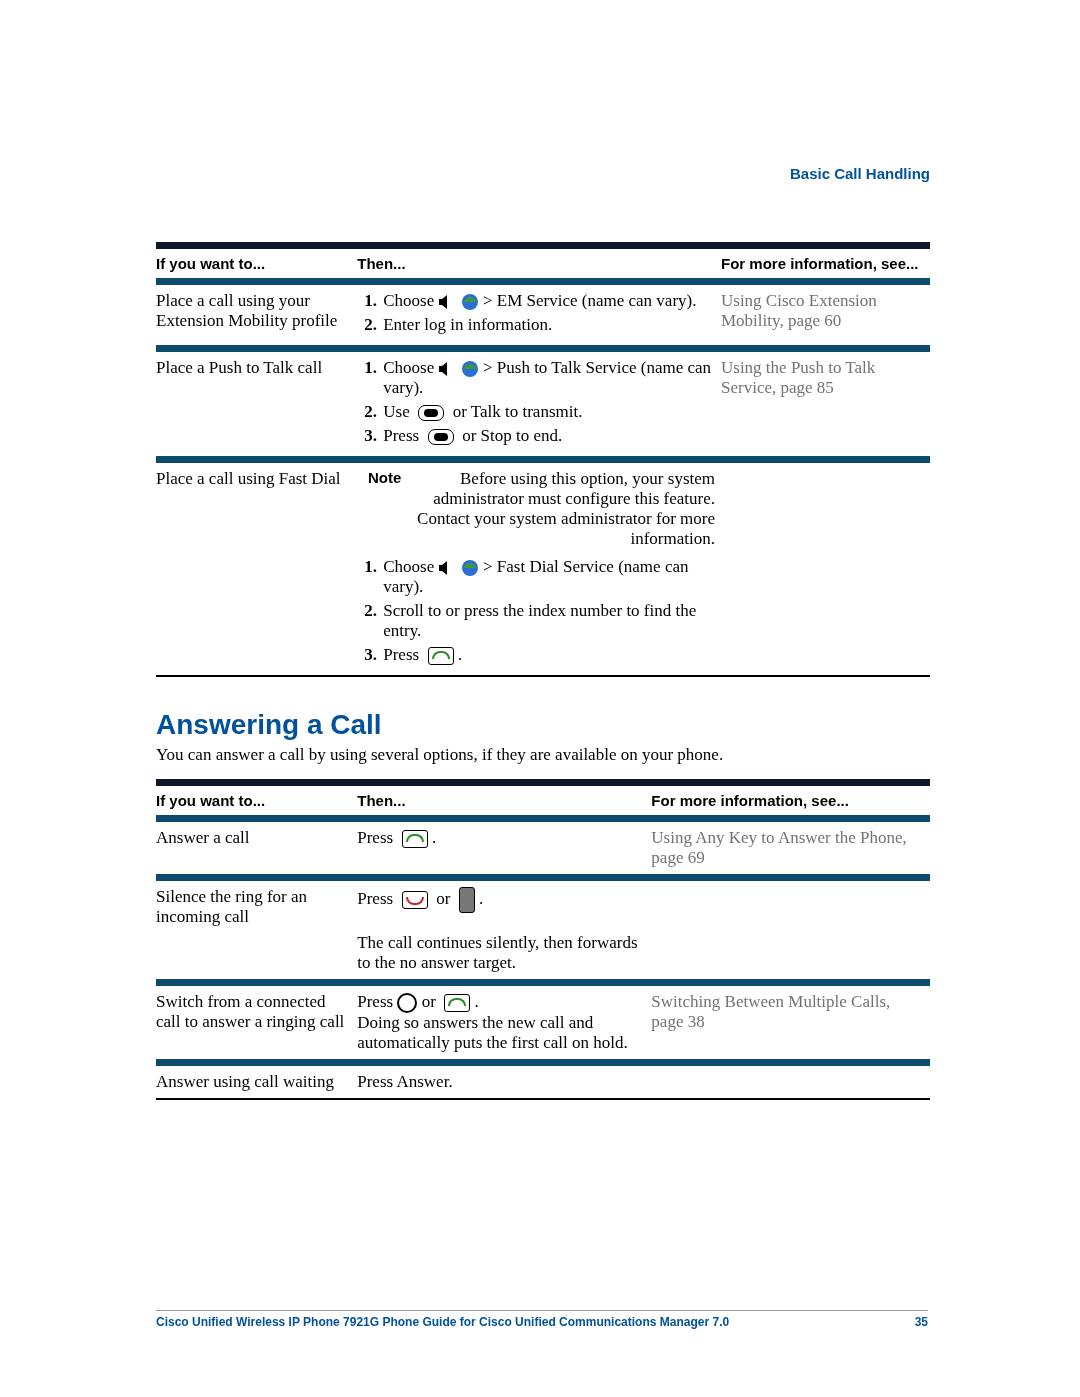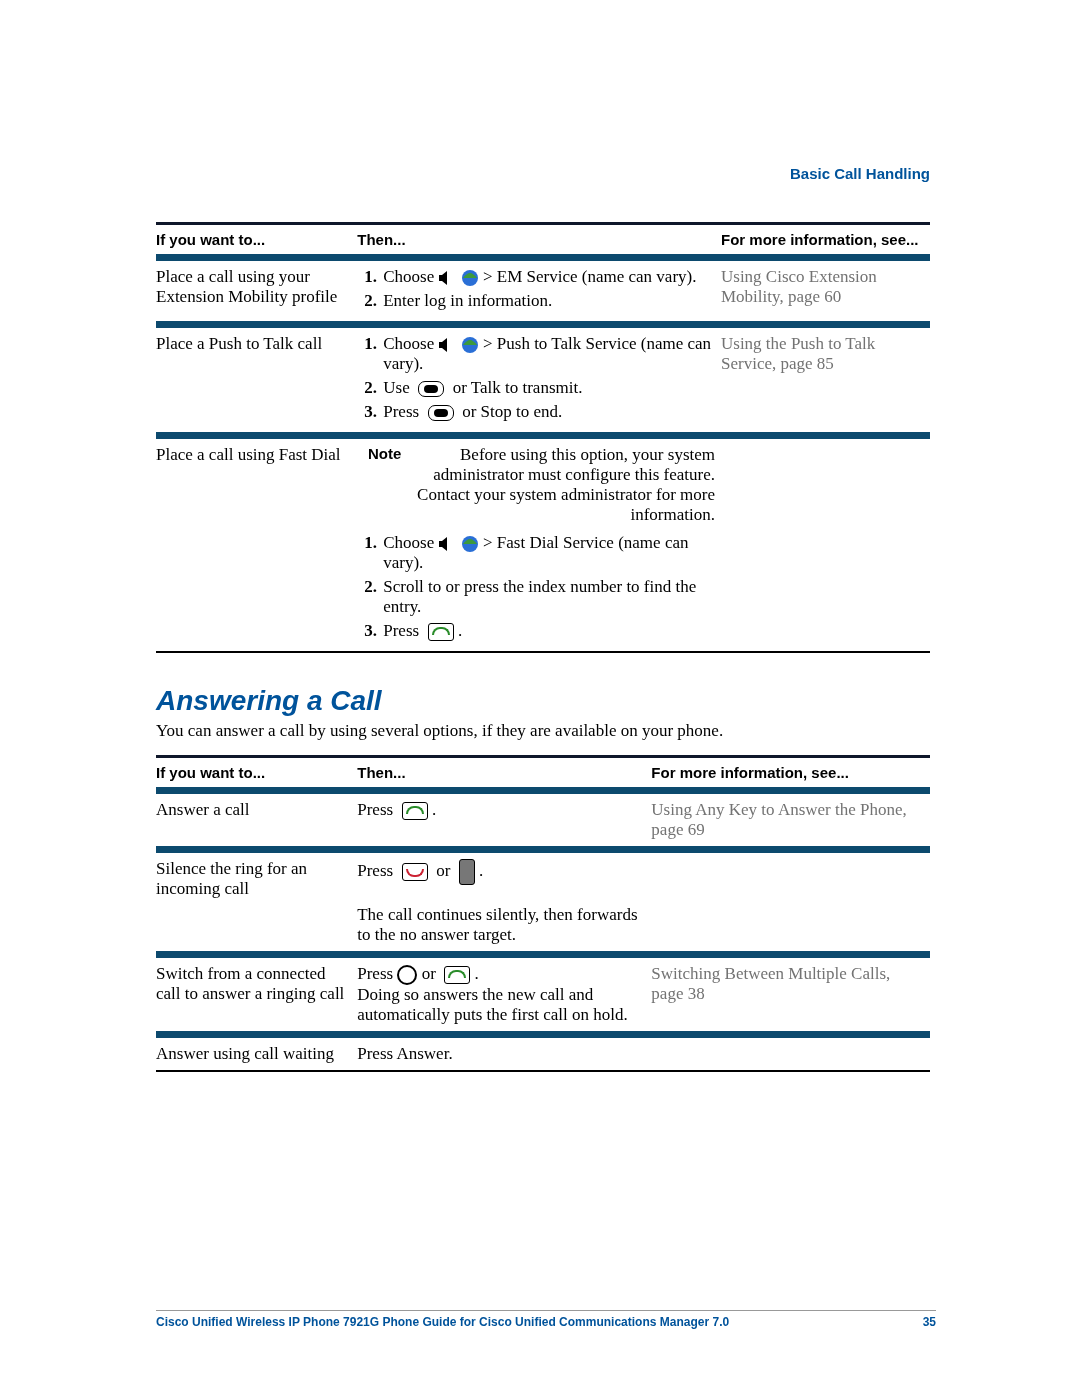--- a/index.html
+++ b/index.html
@@ -15,34 +15,34 @@
     position: relative;
     box-sizing: border-box;
     padding: 165px 150px 0 156px;
   }
   .chapter-header {
     text-align: right;
     font-family: Arial, Helvetica, sans-serif;
     font-weight: bold;
     font-size: 15px;
     color: #00539b;
-    margin-bottom: 40px;
+    margin-bottom: 60px;
   }
   table.main {
     width: 100%;
     border-collapse: collapse;
     margin-bottom: 32px;
   }
   table.main th, table.main td {
     border-top: 7px solid #0c4a6e;
     vertical-align: top;
     padding: 6px 6px 6px 0;
   }
   table.main thead th {
-    border-top: 3px solid #0f172a;
+    border-top: 7px solid #0f172a;
     font-family: Arial, Helvetica, sans-serif;
     font-weight: bold;
     font-size: 15px;
     text-align: left;
   }
   table.main tbody tr.last td {
     border-bottom: 2px solid #000;
   }
   .col-a { width: 26%; }
   .col-b { width: 47%; }
@@ -64,28 +64,27 @@
     font-size: 15px;
     width: 44px;
     flex-shrink: 0;
   }
   h2.section {
     font-family: Arial, Helvetica, sans-serif;
     color: #00539b;
     font-weight: bold;
     font-size: 28px;
     margin: 22px 0 4px 0;
-    font-style: italic;
   }
   .intro { margin: 0 0 14px 0; }
   .footer {
     position: absolute;
     bottom: 68px;
     left: 156px;
-    right: 144px;
+    right: 152px;
     border-top: 1px solid #999;
     padding-top: 4px;
     font-family: Arial, Helvetica, sans-serif;
     font-weight: bold;
     font-size: 12px;
     color: #00539b;
     display: flex;
     justify-content: space-between;
   }
   .icon {

